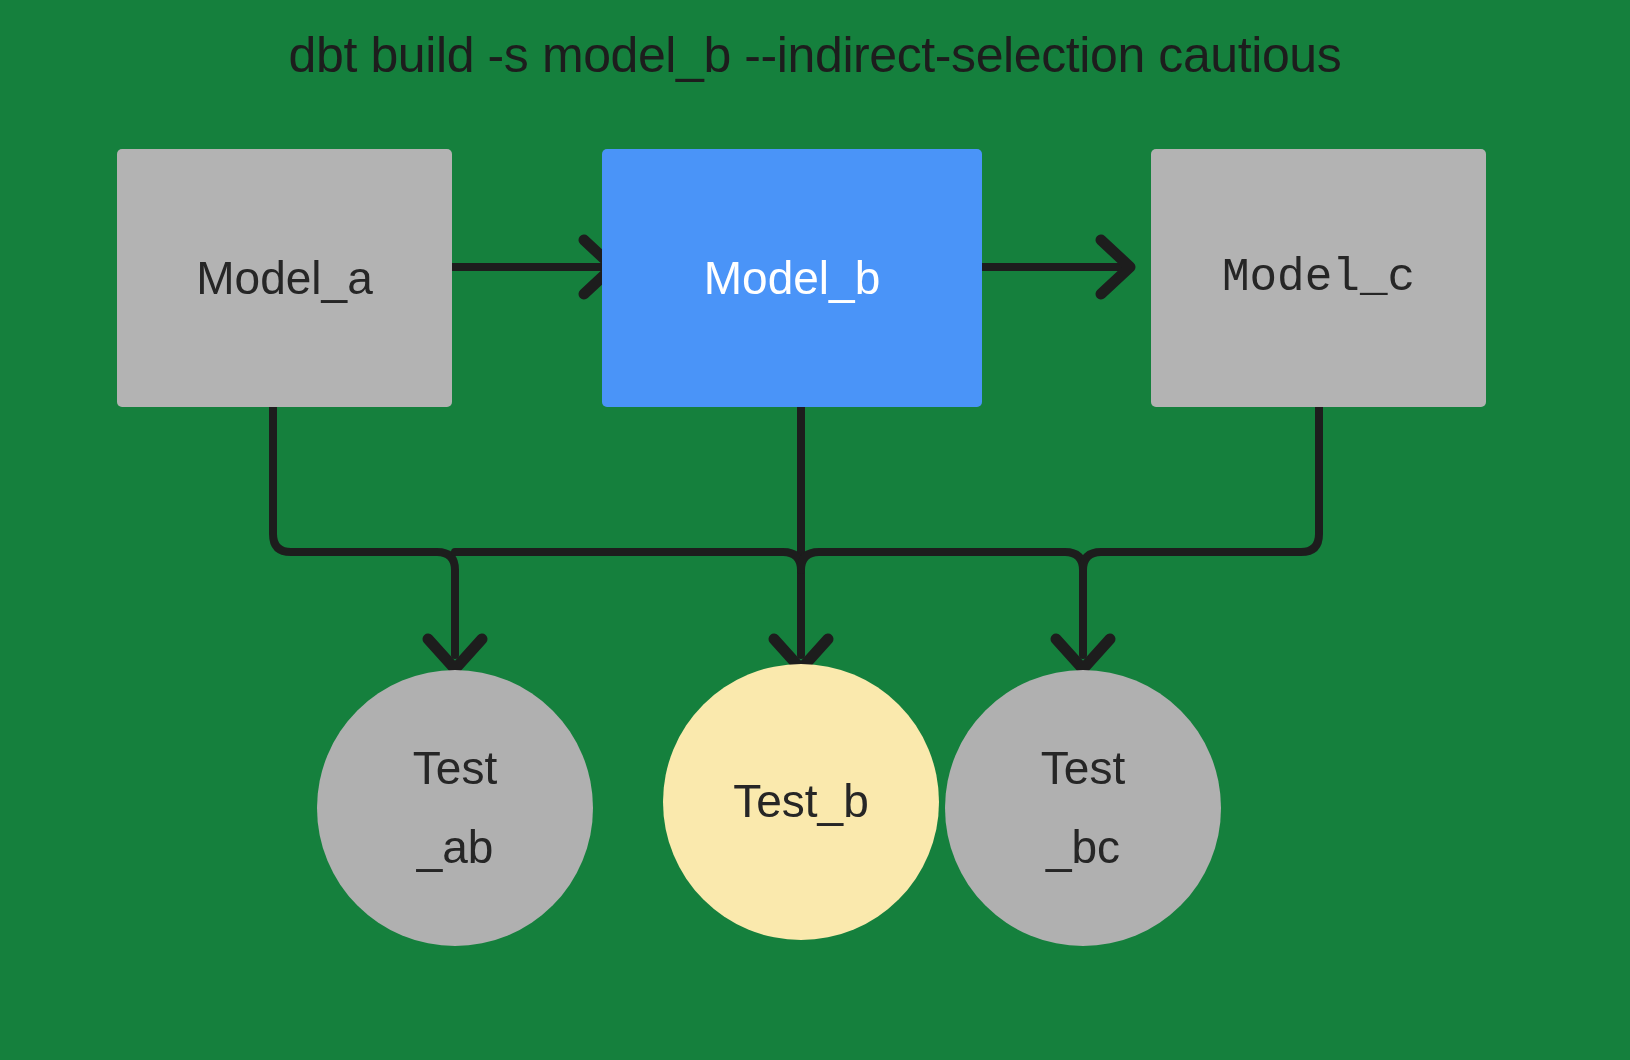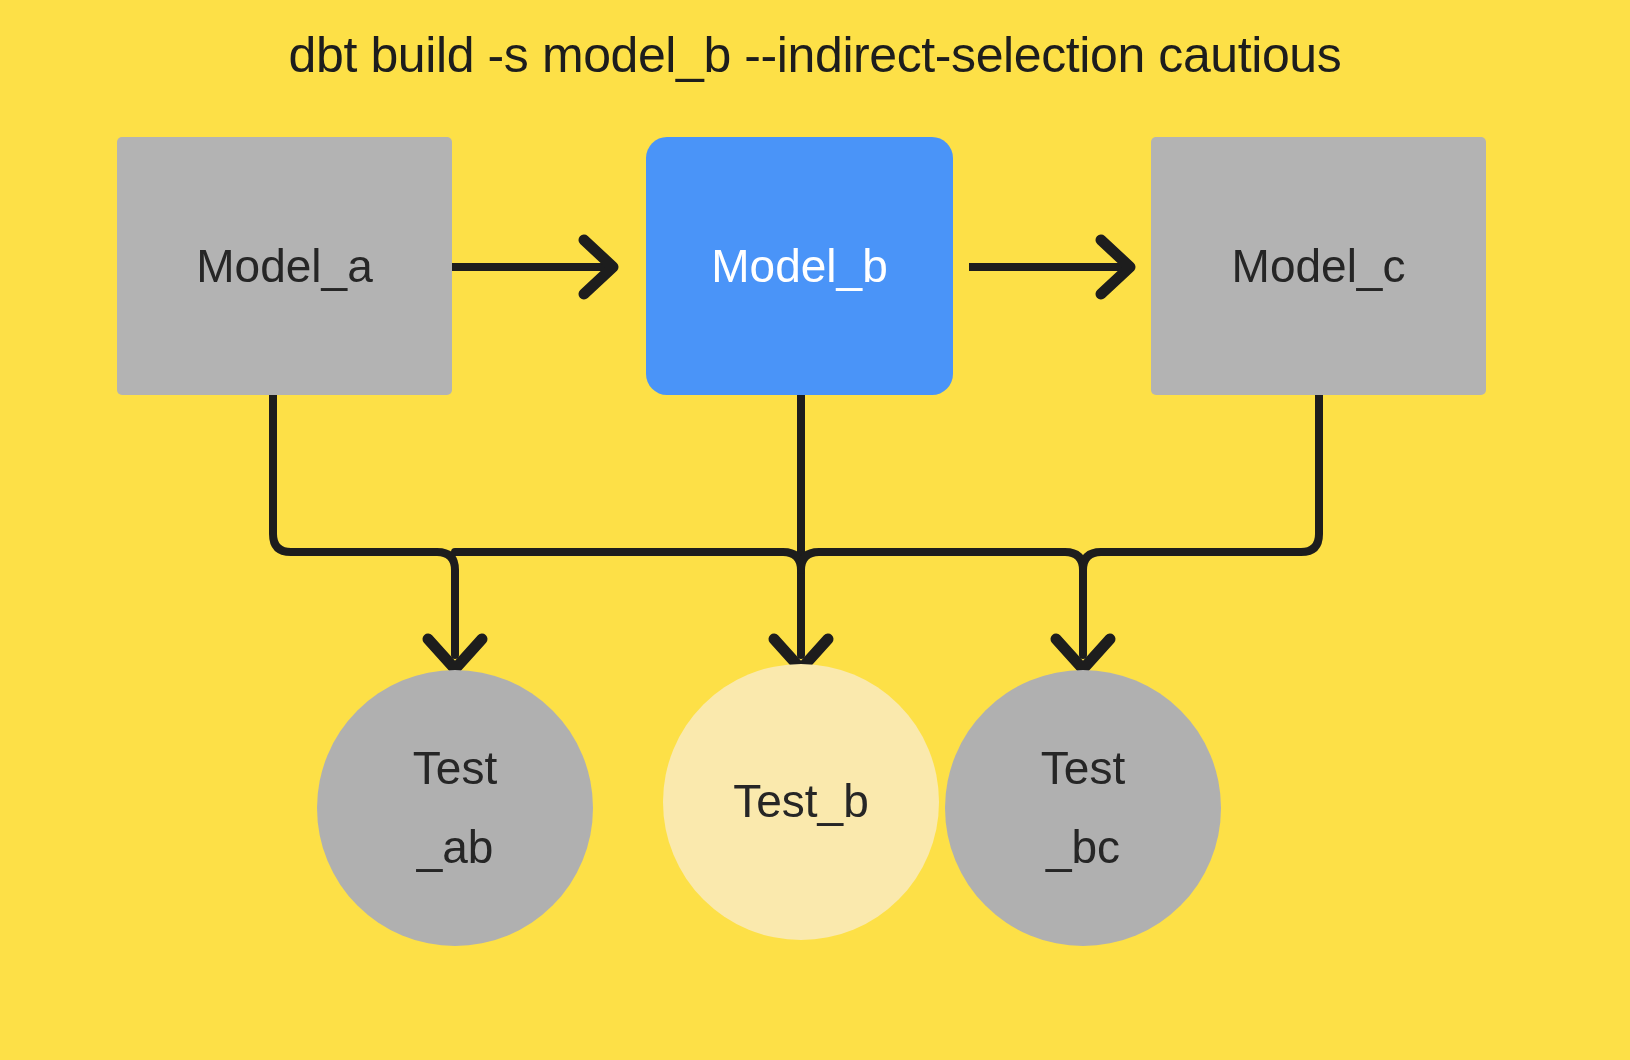--- a/index.html
+++ b/index.html
@@ -10,21 +10,21 @@
   body {
     width: 1630px;
     height: 1060px;
     font-family: "Liberation Sans", sans-serif;
     overflow: hidden;
   }
   #stage {
     position: relative;
     width: 1630px;
     height: 1060px;
-    background: #fde047;
+    background: #15803d;
   }
   #edges {
     position: absolute;
     left: 0;
     top: 0;
     width: 1630px;
     height: 1060px;
   }
 
   .title {
@@ -39,20 +39,21 @@
     white-space: nowrap;
   }
 
   .node-box {
     position: absolute;
     border-radius: 5px;
     display: flex;
     align-items: center;
     justify-content: center;
     box-sizing: border-box;
+    margin-top: 12px;
   }
   .node-box .node-label {
     font-size: 46px;
     line-height: 1.05;
     text-align: center;
   }
 
   .node-circle {
     position: absolute;
     border-radius: 50%;
@@ -110,25 +111,25 @@
     <g>
       <path d="M 1319 395 L 1319 534 Q 1319 552 1301 552 L 1101 552 Q 1083 552 1083 570 L 1083 655" fill="none" stroke="#1d1d1d" stroke-width="8" stroke-linecap="round" stroke-linejoin="round"></path>
       <path d="M 1056 639 L 1083 669 L 1110 639" fill="none" stroke="#1d1d1d" stroke-width="11" stroke-linecap="round" stroke-linejoin="round"></path>
     </g>
   </svg>
 
   <div class="node-box" style="left:117px; top:137px; width:335px; height:258px; background:#b3b3b3;">
     <span class="node-label" style="color:#262626;">Model_a</span>
   </div>
 
-  <div class="node-box" style="left:646px; top:137px; width:307px; height:258px; background:#4a94f8;border-radius:21px;">
+  <div class="node-box" style="left:602px; top:137px; width:380px; height:258px; background:#4a94f8;">
     <span class="node-label" style="color:#ffffff;">Model_b</span>
   </div>
 
-  <div class="node-box" style="left:1151px; top:137px; width:335px; height:258px; background:#b3b3b3;">
+  <div class="node-box" style="left:1151px; top:137px; width:335px; height:258px; background:#b3b3b3;font-family:Liberation Mono, monospace;">
     <span class="node-label" style="color:#262626;">Model_c</span>
   </div>
 
   <div class="node-circle" style="left:317px; top:670px; width:276px; height:276px; background:#b0b0b0;">
     <span class="node-label">
       <span>Test</span>
       <span class="l2">_ab</span>
     </span>
   </div>
 

